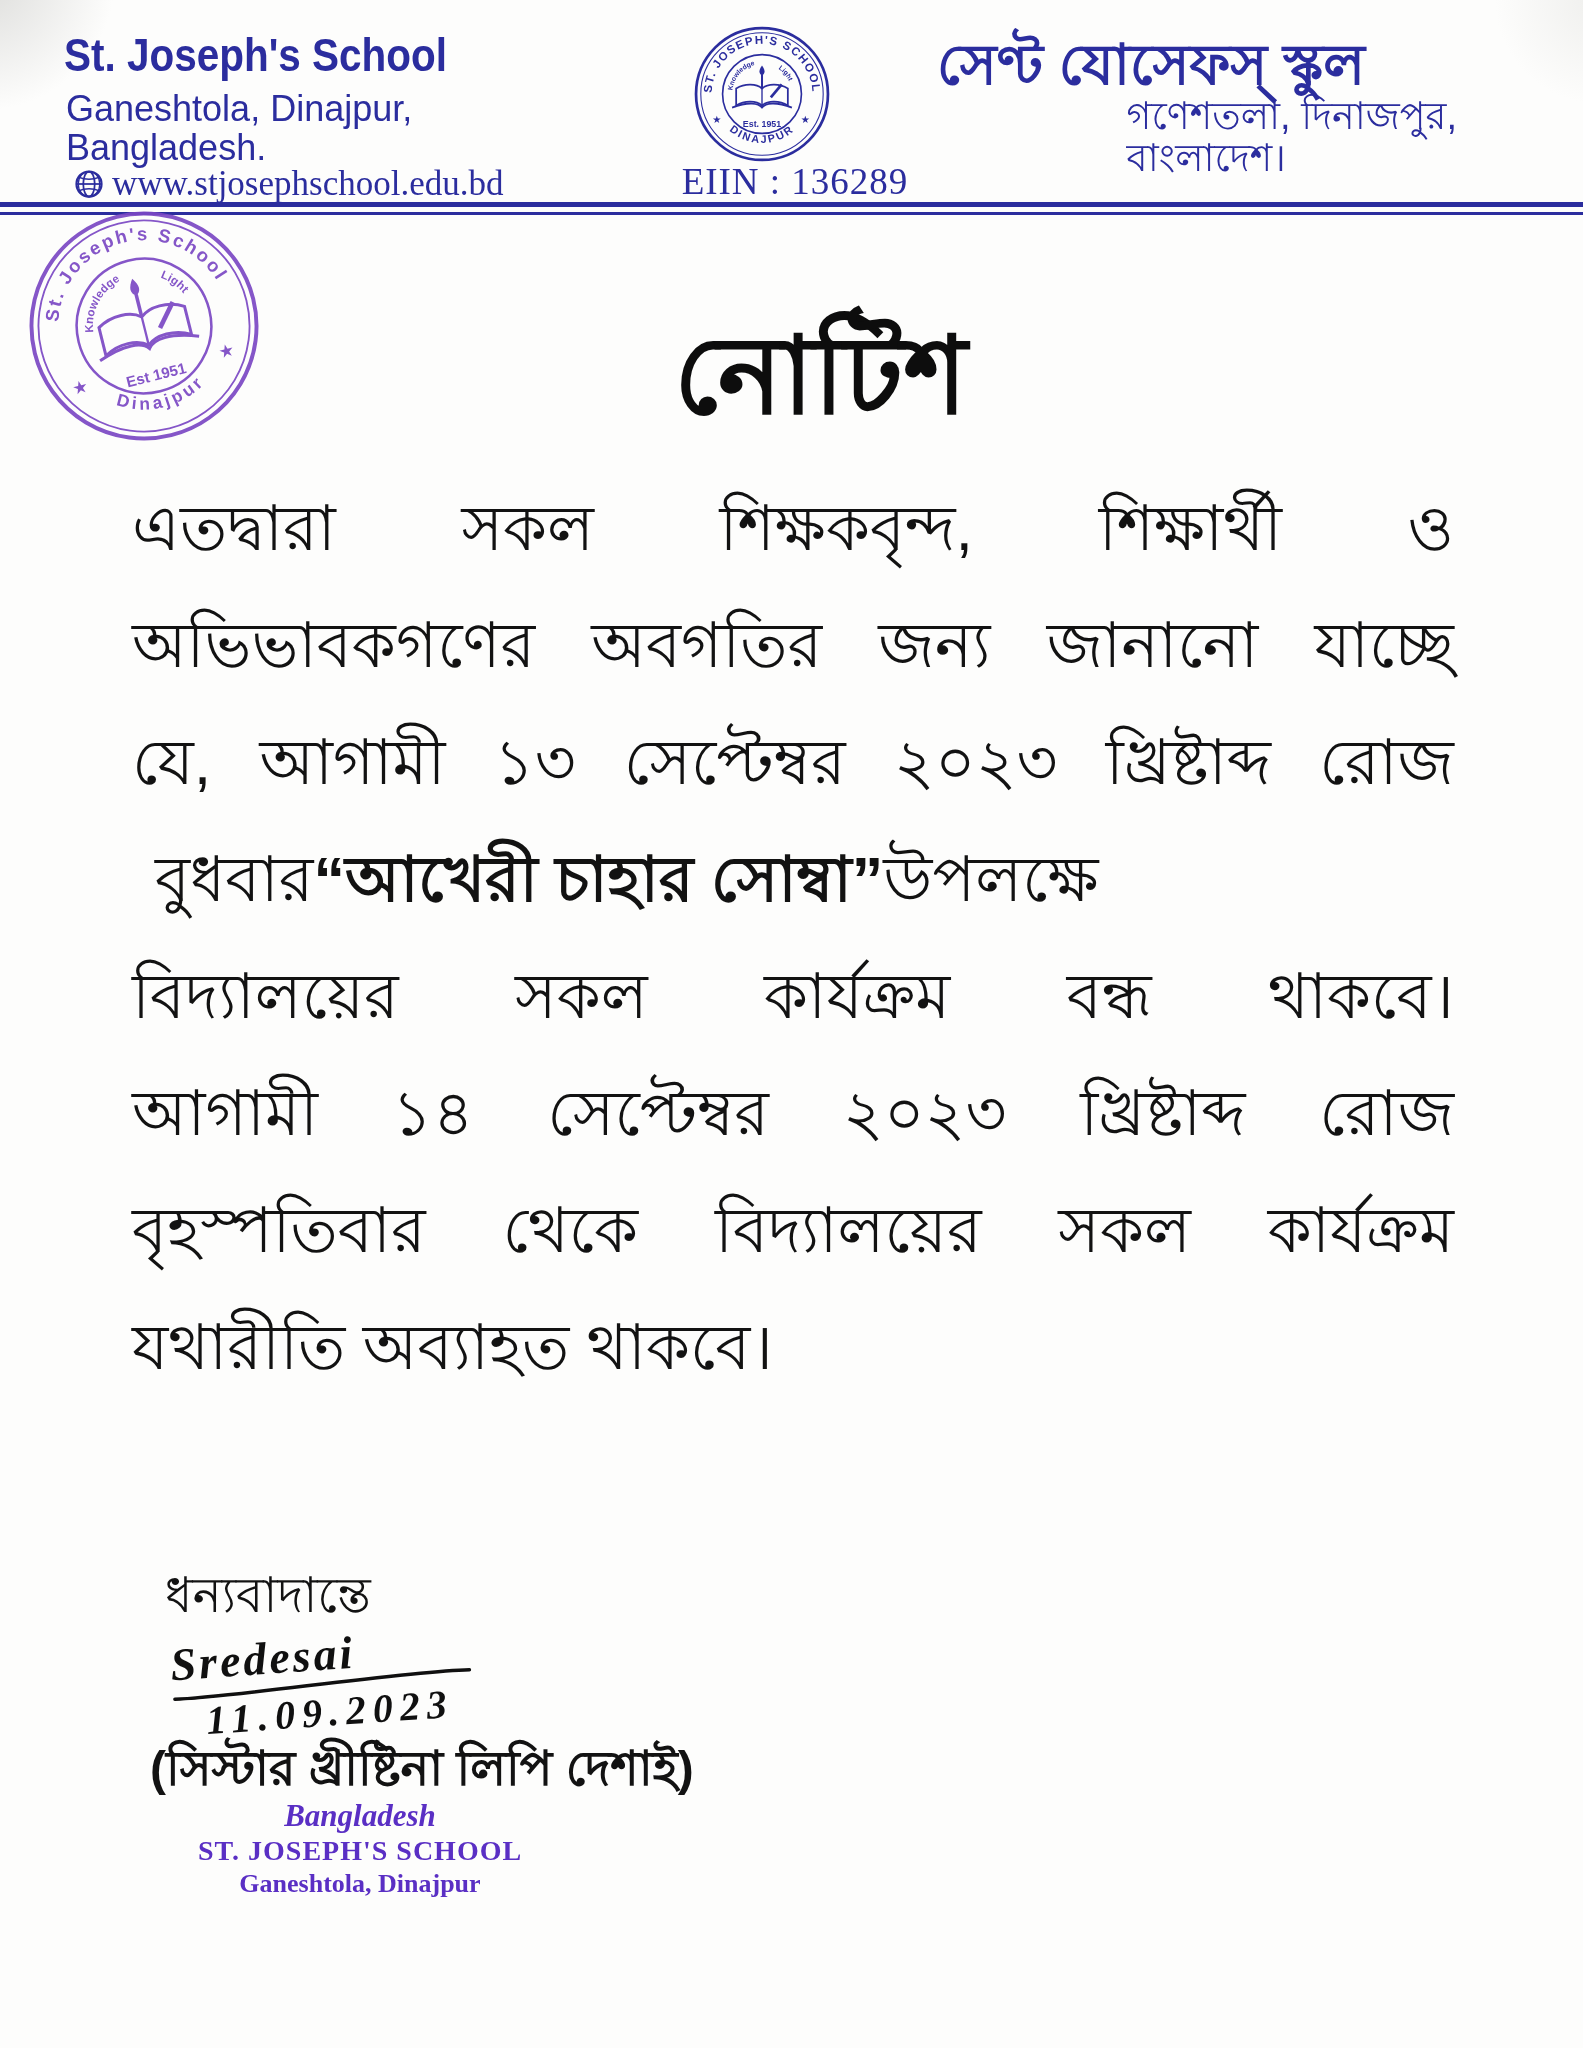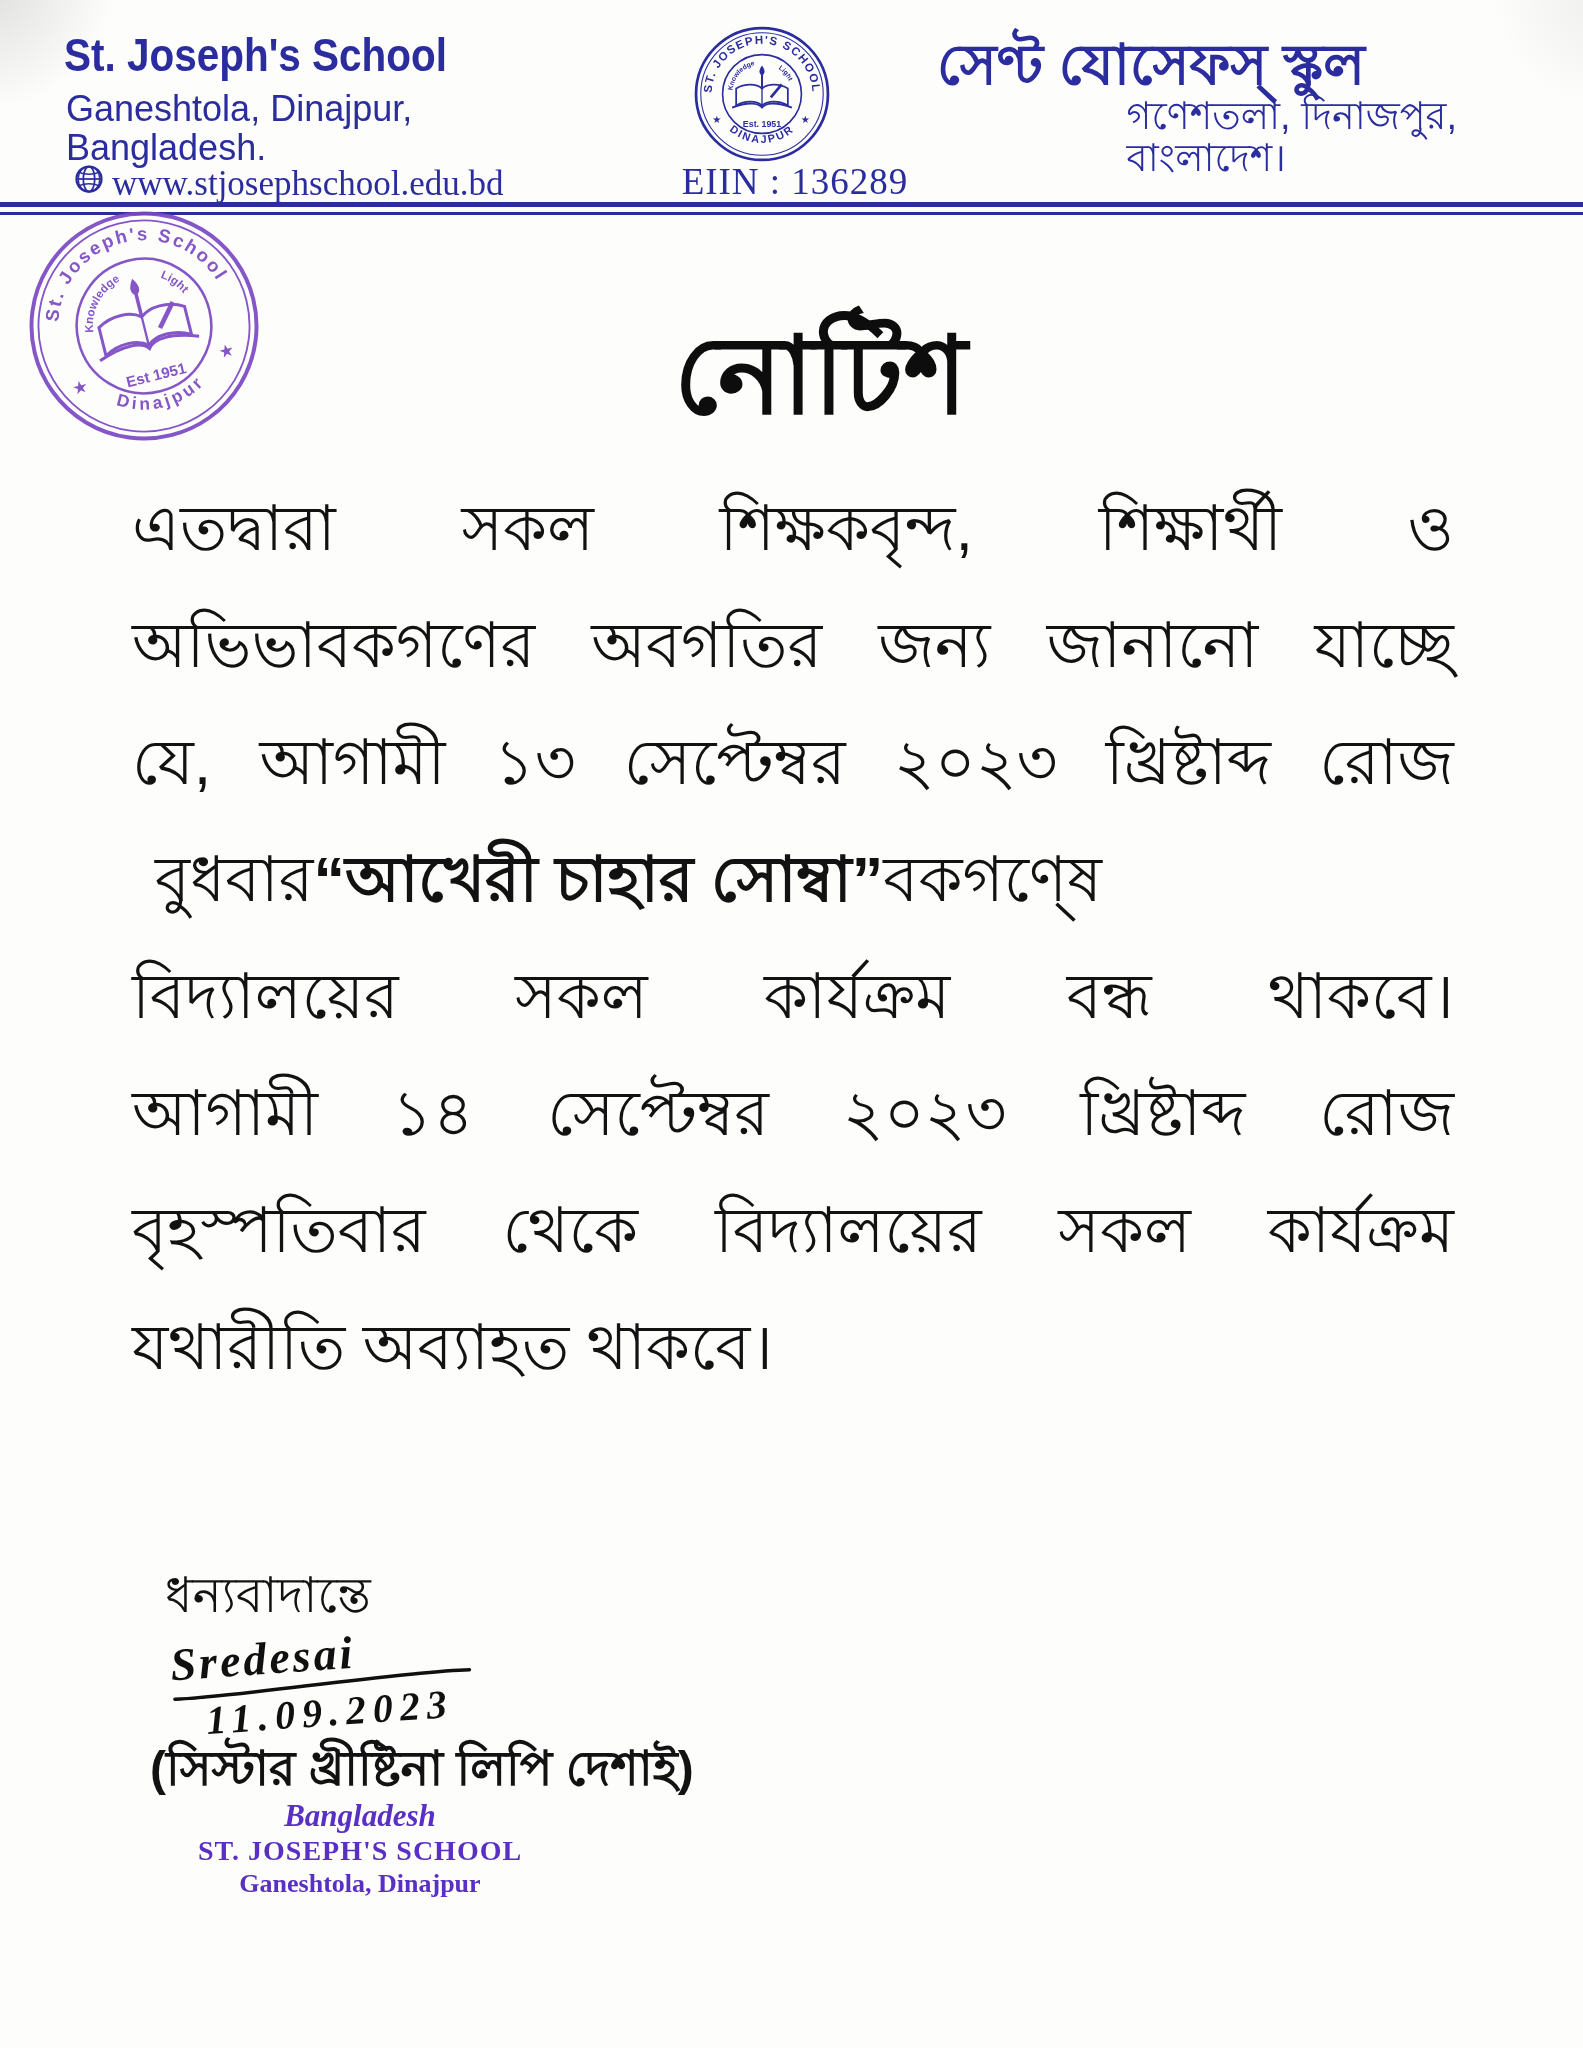--- a/index.html
+++ b/index.html
@@ -20,21 +20,21 @@
   .hdr-name-en{
     position:absolute;left:64px;top:28px;
     font-size:46px;font-weight:800;letter-spacing:0px;
     color:#2b2d9e;transform:scaleX(.88);transform-origin:left top;
     white-space:nowrap;
   }
   .hdr-addr-en{position:absolute;left:66px;color:#2b2d9e;font-size:36px;line-height:38px;}
   .hdr-addr-en.l1{top:90px;}
   .hdr-addr-en.l2{top:129px;}
   .hdr-web{
-    position:absolute;left:74px;top:164px;display:flex;align-items:flex-start;gap:8px;
+    position:absolute;left:74px;top:164px;display:flex;align-items:center;gap:8px;
     color:#2b2d9e;font-family:"Liberation Serif",serif;font-size:35px;
   }
   .globe{width:30px;height:30px;flex:0 0 auto;}
   .hdr-eiin{
     position:absolute;left:640px;top:160px;width:310px;text-align:center;
     color:#2b2d9e;font-family:"Liberation Serif",serif;font-size:37px;letter-spacing:1px;
   }
   .hdr-name-bn{
     position:absolute;right:218px;top:22px;
     font-size:56px;font-weight:bold;color:#2b2d9e;white-space:nowrap;
@@ -187,21 +187,21 @@
 
   <div class="notice-title">নোটিশ</div>
 
   <div class="body-block">
     <div class="bline">এতদ্বারা সকল শিক্ষকবৃন্দ, শিক্ষার্থী ও</div>
     <div class="bline">অভিভাবকগণের অবগতির জন্য জানানো যাচ্ছে</div>
     <div class="bline">যে, আগামী ১৩ সেপ্টেম্বর ২০২৩ খ্রিষ্টাব্দ রোজ</div>
     <div class="bline flexline">
       <span>বুধবার</span>
       <span class="bq">“আখেরী চাহার সোম্বা”</span>
-      <span>বকগণ্ষে</span>
+      <span>উপলক্ষে</span>
     </div>
     <div class="bline">বিদ্যালয়ের সকল কার্যক্রম বন্ধ থাকবে।</div>
     <div class="bline">আগামী ১৪ সেপ্টেম্বর ২০২৩ খ্রিষ্টাব্দ রোজ</div>
     <div class="bline">বৃহস্পতিবার থেকে বিদ্যালয়ের সকল কার্যক্রম</div>
     <div class="bline last">যথারীতি অব্যাহত থাকবে।</div>
   </div>
 
   <div class="thanks">ধন্যবাদান্তে</div>
 
   <div class="sig">

